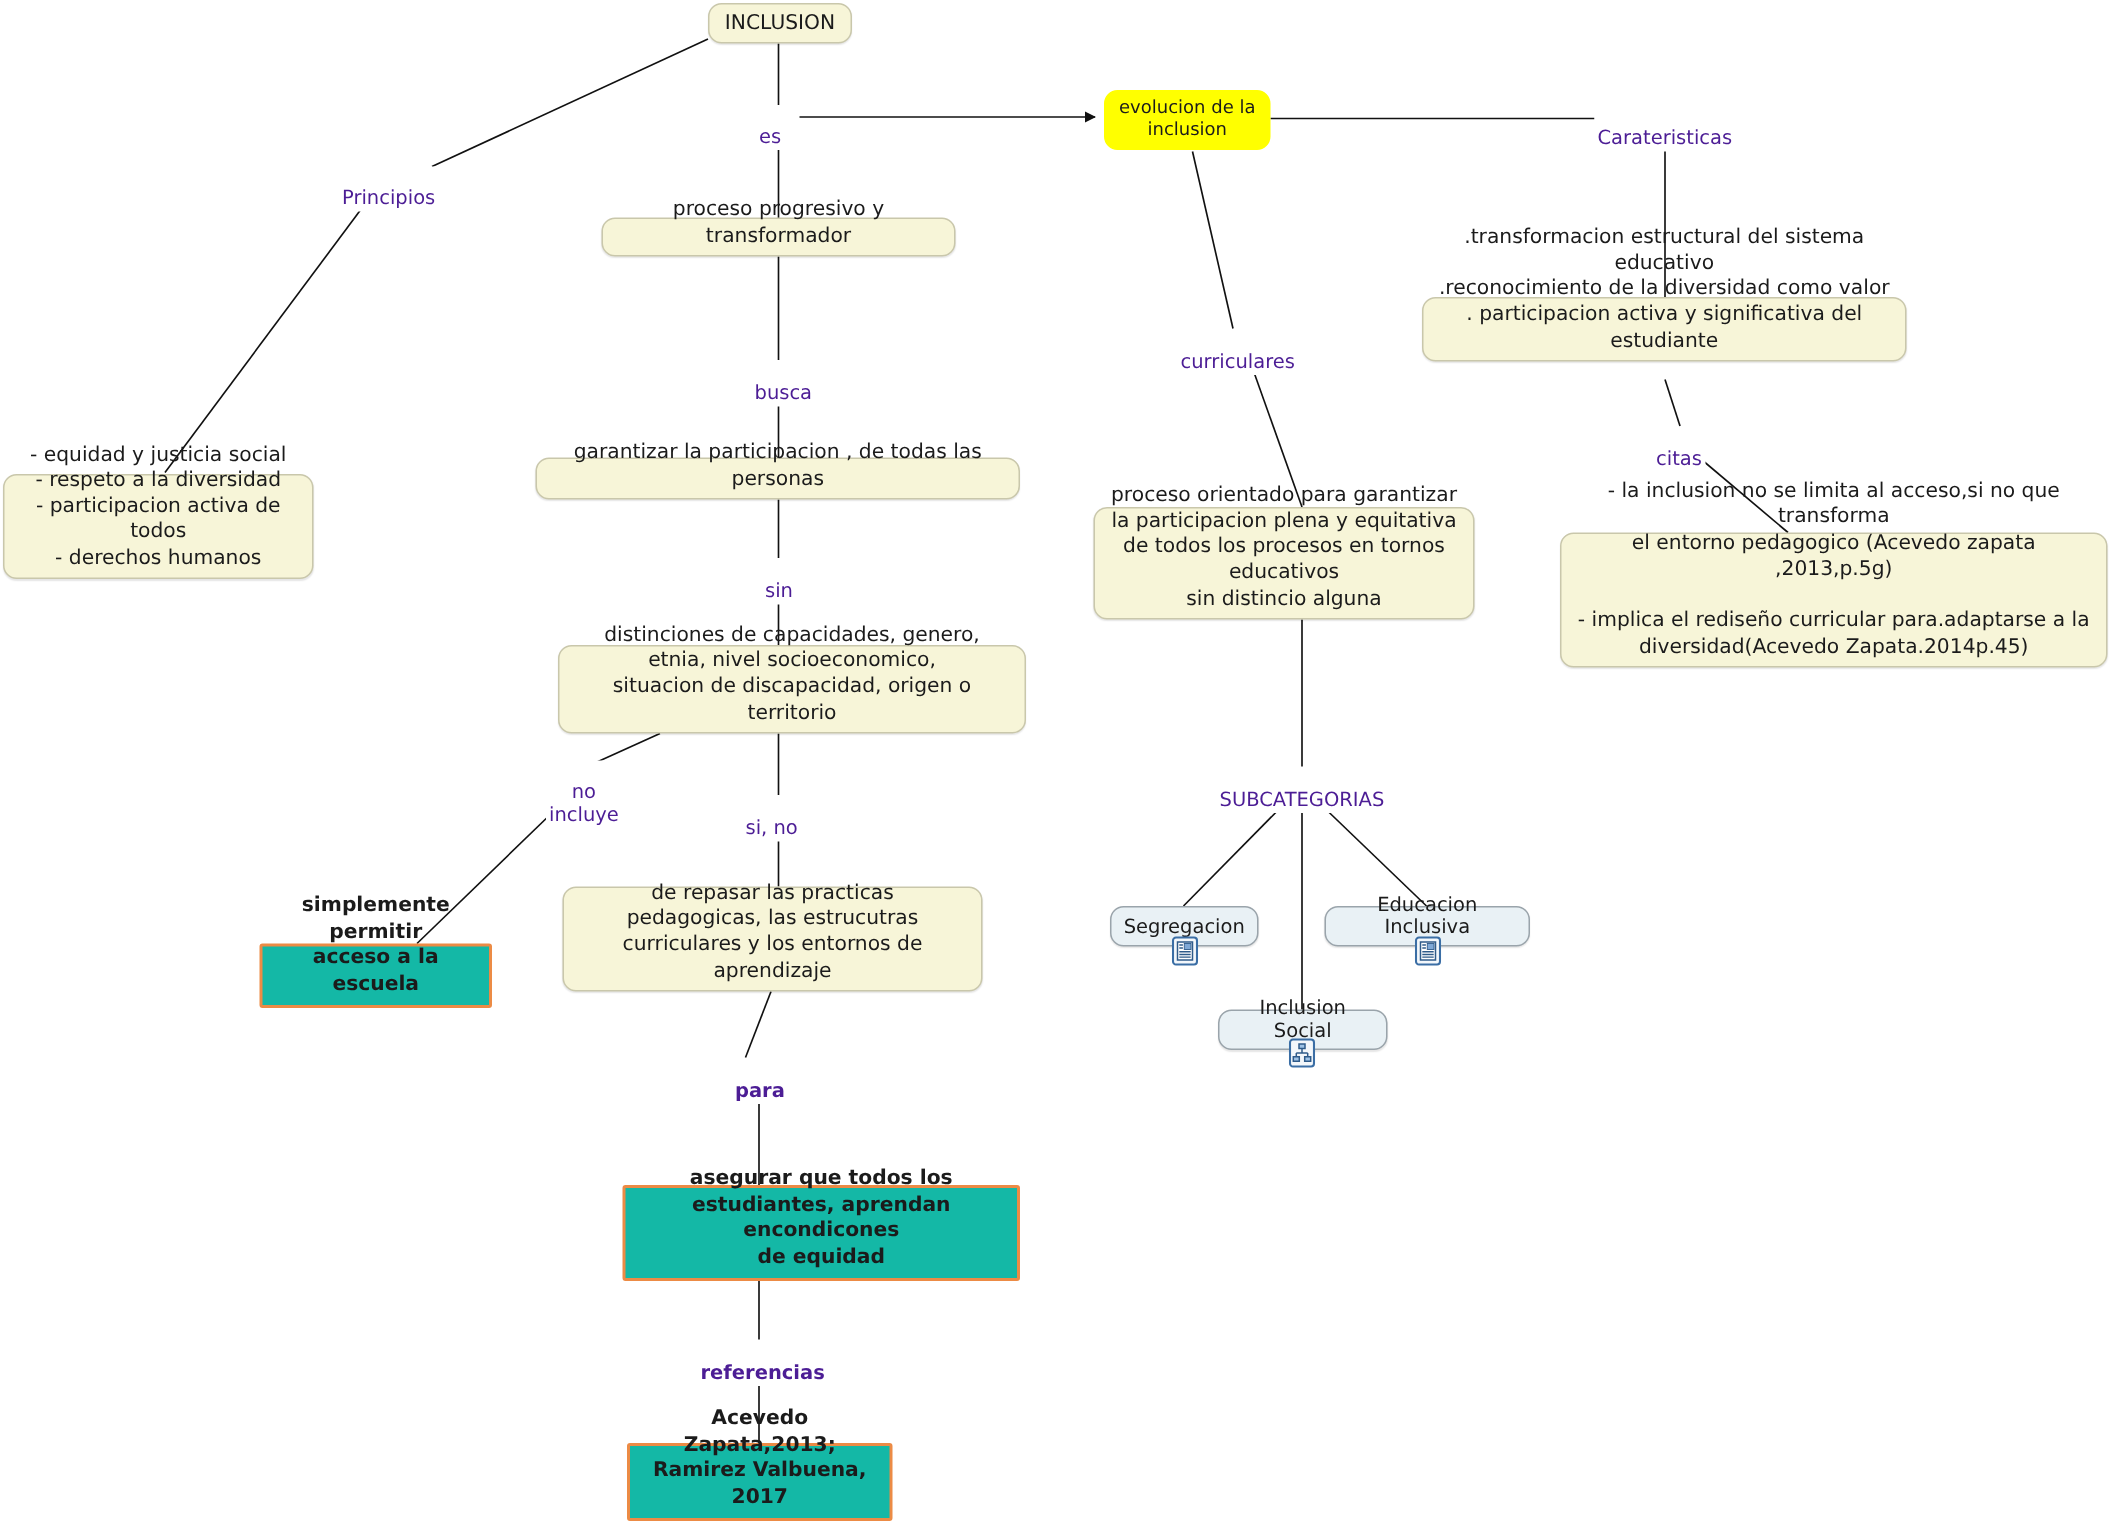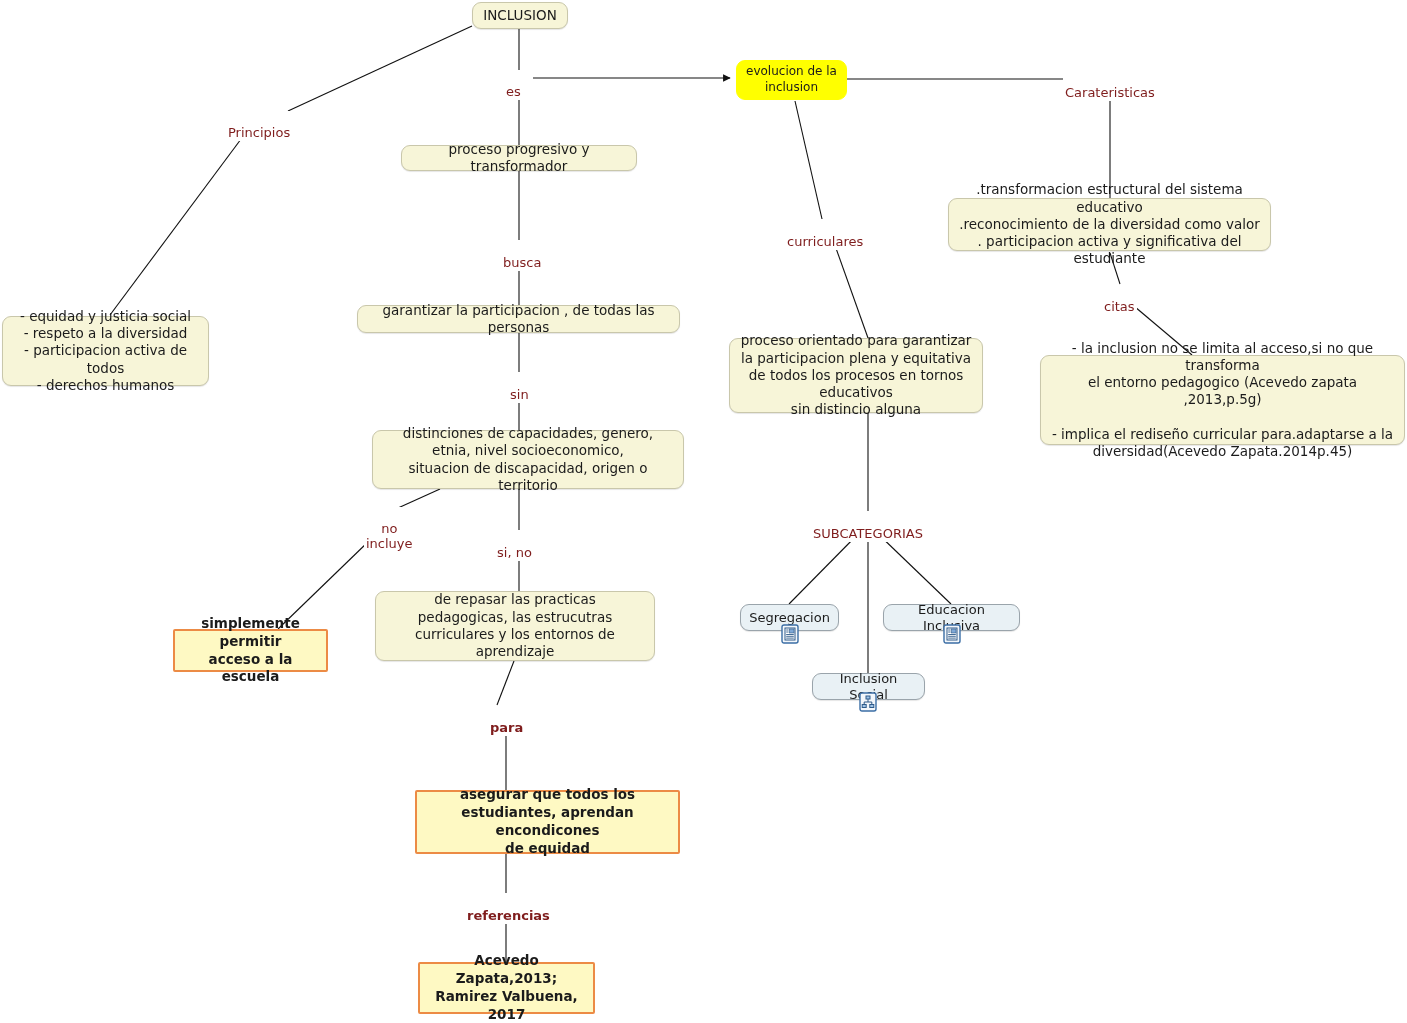--- a/index.html
+++ b/index.html
@@ -21,21 +21,21 @@
     width: 1407px;
     height: 1023px;
     pointer-events: none;
   }
 
   
   .node {
     position: absolute;
     box-sizing: border-box;
     display: flex;
-    align-items: center;
+    align-items: flex-end;
     justify-content: center;
     text-align: center;
     color: #1b1b1b;
     white-space: pre-line;
   }
 
   
   .cream {
     background: #f7f5d8;
     border: 1px solid #c9c7ab;
@@ -51,21 +51,21 @@
     background: #ffff00;
     border: 1px solid #ffff00;
     border-radius: 9px;
     font-size: 12px;
     line-height: 1.3;
     padding: 4px 8px;
   }
 
   
   .orange {
-    background: #fef9c3;
+    background: #14b8a6;
     border: 2px solid #ec8b45;
     border-radius: 2px;
     font-weight: bold;
     font-size: 13.5px;
     line-height: 1.32;
     padding: 4px 8px;
   }
 
   
   .bluebox {
@@ -75,21 +75,21 @@
     font-size: 13px;
     line-height: 1.2;
     padding: 3px 10px;
     box-shadow: 0 1px 1px rgba(0,0,0,0.10);
   }
 
   
   .linkword {
     position: absolute;
     font-size: 13px;
-    color: #7f1d1d;
+    color: #4c1d95;
     text-align: center;
     line-height: 1.15;
     white-space: pre-line;
     background: #ffffff;
     padding: 0 2px;
   }
   .linkword.bold { font-weight: bold; }
 
   
   .res-icon {
@@ -207,21 +207,21 @@
 Ramirez Valbuena, 2017</span>
   </div>
 
   <div class="node cream" style="left:729px; top:338px; width:254px; height:75px;">
     <span>proceso orientado para garantizar
 la participacion plena y equitativa
 de todos los procesos en tornos educativos
 sin distincio alguna</span>
   </div>
 
-  <div class="node cream" style="left:948px; top:198px; width:323px; height:53px;">
+  <div class="node cream" style="left:948px; top:198px; width:323px; height:43px;">
     <span>.transformacion estructural del sistema educativo
 .reconocimiento de la diversidad como valor
 . participacion activa y significativa del estudiante</span>
   </div>
 
   <div class="node cream" style="left:1040px; top:355px; width:365px; height:90px;">
     <span>- la inclusion no se limita al acceso,si no que transforma
 el entorno pedagogico (Acevedo zapata ,2013,p.5g)
 
 - implica el rediseño curricular para.adaptarse a la

